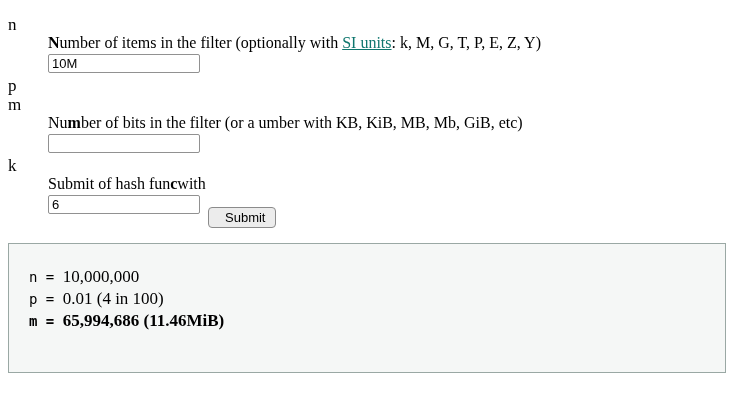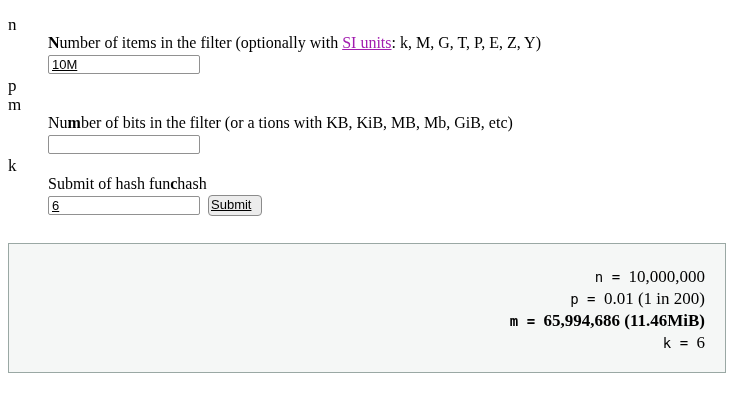--- a/index.html
+++ b/index.html
@@ -28,68 +28,67 @@
     padding: 0;
   }
   .desc {
     display: block;
     font-size: 16px;
     line-height: 18px;
     white-space: nowrap;
   }
   .desc b { font-weight: bold; }
   .desc a.link {
-    color: #a21caf;
+    color: #0f766e;
     cursor: pointer;
   }
   .input-row {
     display: flex;
-    align-items: center;
+    align-items: flex-start;
     margin: 2px 0 2px 0;
     height: 20px;
-    text-decoration: underline;
   }
   input.field {
     width: 152px;
     height: 19px;
     border: 1px solid #919191;
     border-radius: 2px;
     background: #ffffff;
     font-family: "Liberation Sans", sans-serif;
     font-size: 13px;
     padding: 1px 3px;
     color: #000;
   }
   button.submit {
     margin-left: 8px;
     height: 21px;
-    padding: 1px 10px 2px 2px;
+    padding: 1px 10px 2px 16px;
     background: #ececec;
     border: 1px solid #8b8b8b;
     border-radius: 4px;
     font-family: "Liberation Sans", sans-serif;
     font-size: 13px;
     color: #000;
     cursor: pointer;
+    margin-top: 12px;
   }
 
   
   .results {
     margin-top: 28px;
     width: 718px;
     height: 130px;
     background: #f5f7f6;
     border: 1px solid #9aa8a4;
     padding: 22px 20px 18px 20px;
   }
   .result-row {
     line-height: 22px;
     height: 22px;
     white-space: nowrap;
-    text-align: right;
   }
   .result-row code.key {
     font-family: "DejaVu Sans Mono", monospace;
     font-size: 14px;
   }
   .result-row .eq {
     font-family: "DejaVu Sans Mono", monospace;
     font-size: 14px;
   }
   .result-row .val {
@@ -112,45 +111,42 @@
       <label class="desc"><b>N</b><span>umber of items in the filter (optionally with </span><a class="link" href="#">SI units</a><span>: k, M, G, T, P, E, Z, Y)</span></label>
       <div class="input-row">
         <input class="field" type="text" value="10M" style="">
       </div>
     </dd>
 
     <dt>p</dt>
 
     <dt>m</dt>
     <dd>
-      <label class="desc"><span>Nu</span><b>m</b><span>ber of bits in the filter (or a tions with KB, KiB, MB, Mb, GiB, etc)</span></label>
+      <label class="desc"><span>Nu</span><b>m</b><span>ber of bits in the filter (or a umber with KB, KiB, MB, Mb, GiB, etc)</span></label>
       <div class="input-row">
         <input class="field" type="text" value="" style="">
       </div>
     </dd>
 
     <dt>k</dt>
     <dd>
-      <label class="desc"><span>Submit of hash fun</span><b>c</b><span>hash</span></label>
+      <label class="desc"><span>Submit of hash fun</span><b>c</b><span>with</span></label>
       <div class="input-row">
         <input class="field" type="text" value="6" style="">
         <button class="submit">Submit</button>
       </div>
     </dd>
 
   </dl>
 
   <div class="results">
     <div class="result-row">
       <code class="key">n</code><span class="eq"> = </span><span class="val">10,000,000</span>
     </div>
     <div class="result-row">
-      <code class="key">p</code><span class="eq"> = </span><span class="val">0.01 (1 in 200)</span>
+      <code class="key">p</code><span class="eq"> = </span><span class="val">0.01 (4 in 100)</span>
     </div>
     <div class="result-row bold">
       <code class="key">m</code><span class="eq"> = </span><span class="val">65,994,686 (11.46MiB)</span>
-    </div>
-    <div class="result-row">
-      <code class="key">k</code><span class="eq"> = </span><span class="val">6</span>
     </div>
   </div>
 
 </div>
 
 </body></html>

